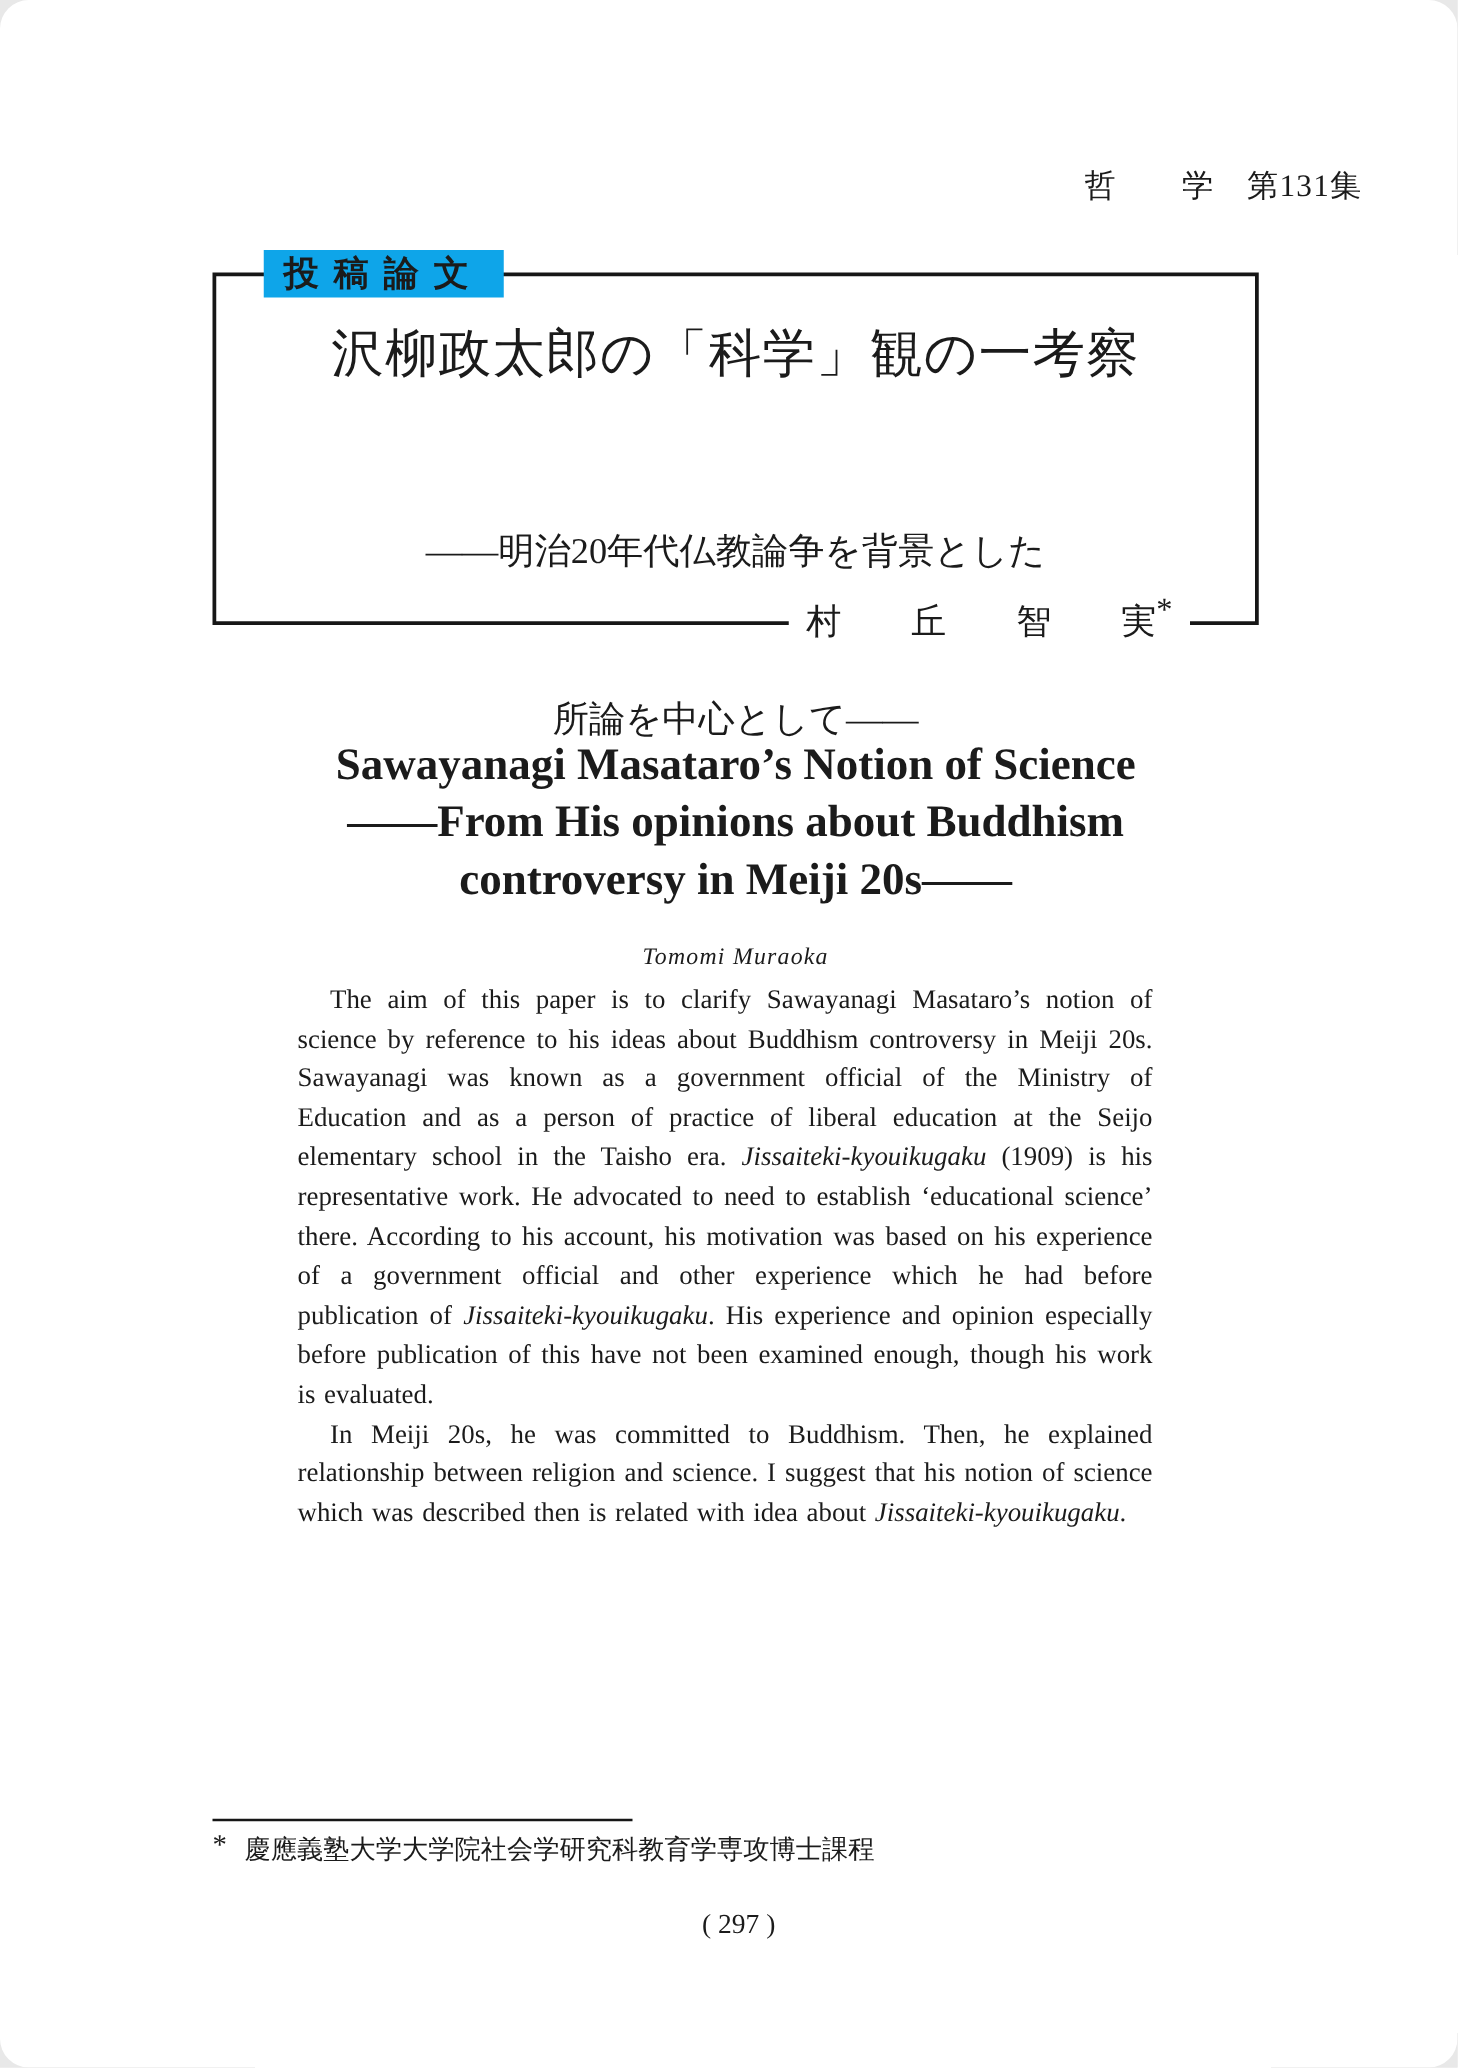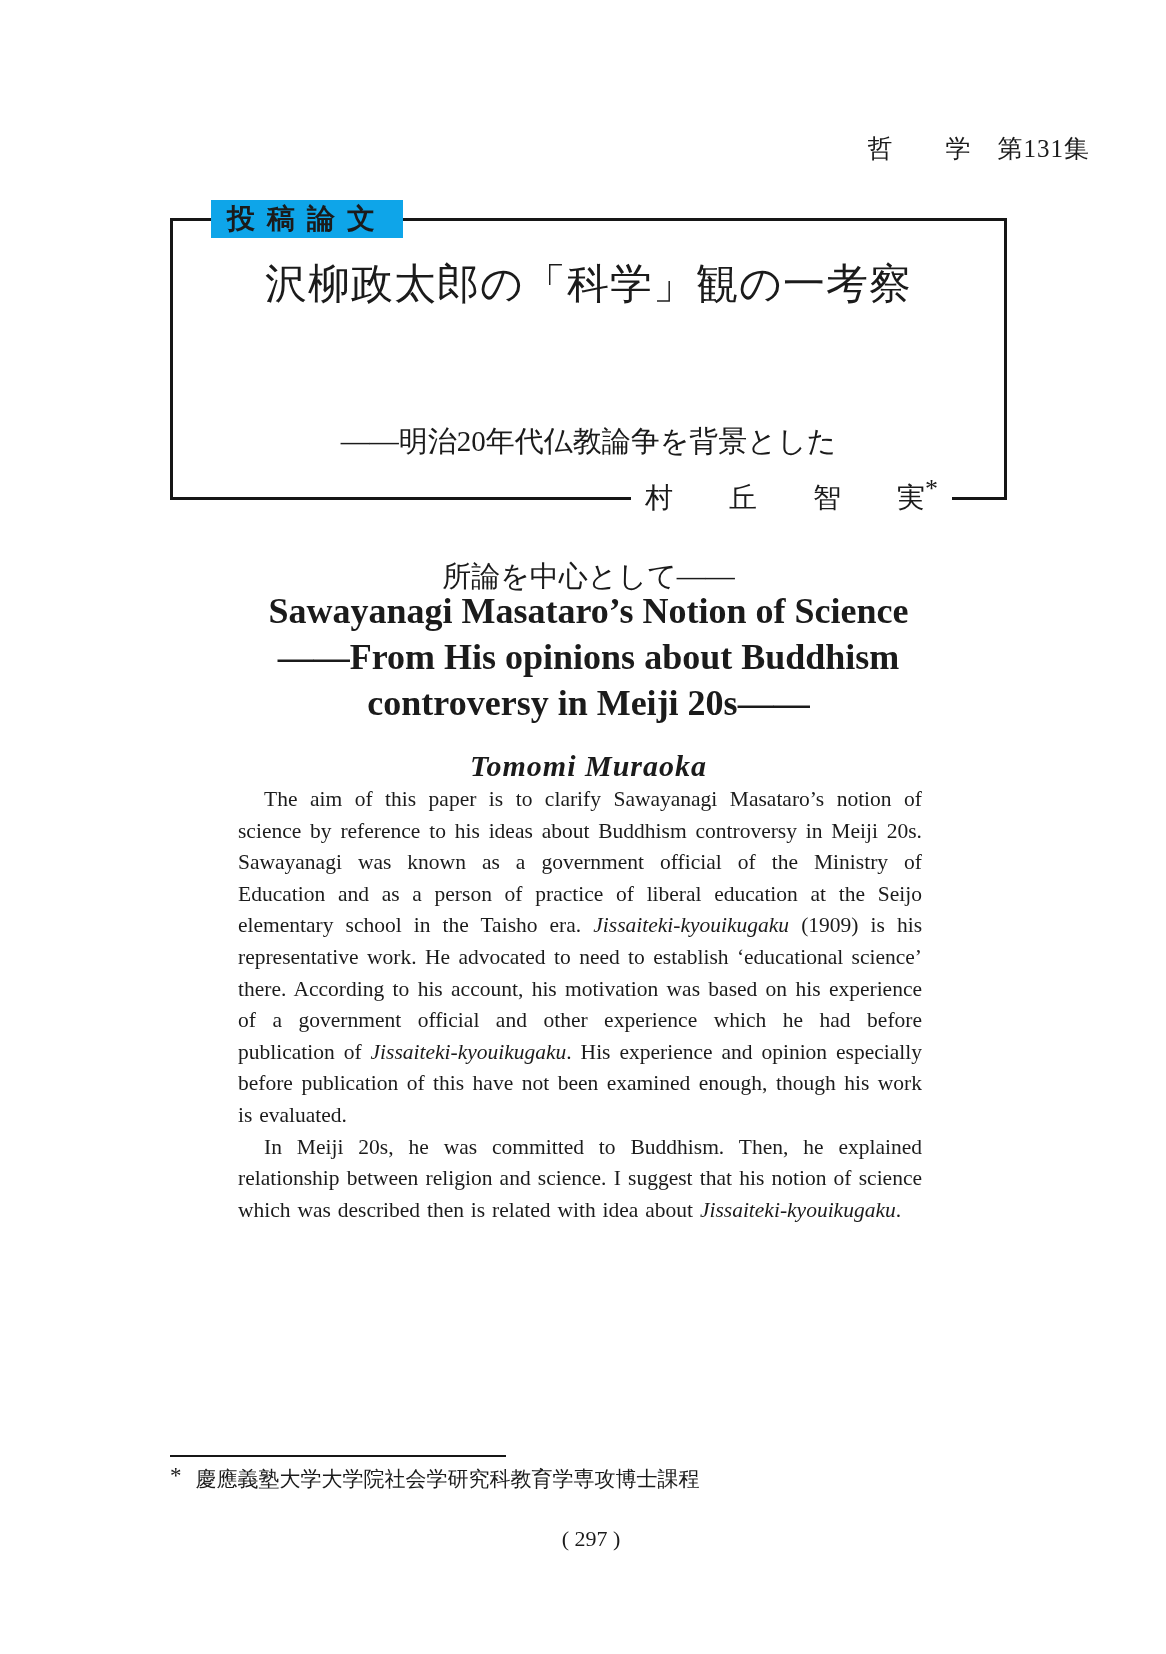--- a/index.html
+++ b/index.html
@@ -6,20 +6,21 @@
   html, body { background: #e8e8e8; }
   body { font-family: "Liberation Serif", "DejaVu Serif", serif; color: #1b1b1b; }
 
   .page {
     position: relative;
     width: 1166px;
     height: 1654px;
     margin: 0 auto;
     background: #ffffff;
     overflow: hidden;
+    border-radius: 23px;
   }
 
   
   .journal-header {
     position: absolute;
     top: 132px;
     right: 76px;
     font-size: 25px;
     letter-spacing: 1px;
     white-space: pre;
@@ -87,23 +88,23 @@
     text-align: center;
   }
   .eng-title-line {
     font-weight: bold;
     font-size: 36px;
     line-height: 46px;
     white-space: pre;
   }
   .eng-author {
     margin-top: 20px;
-    font-weight: bold;
+    font-weight: normal;
     font-style: italic;
-    font-size: 30px;
+    font-size: 19px;
     line-height: 40px;
     letter-spacing: 1px;
   }
 
   
   .abstract {
     position: absolute;
     left: 238px;
     top: 784px;
     width: 684px;

